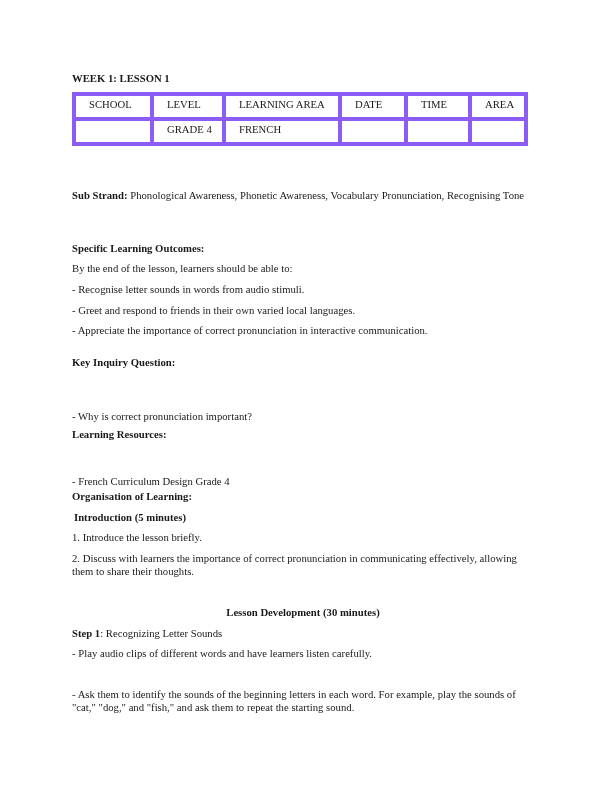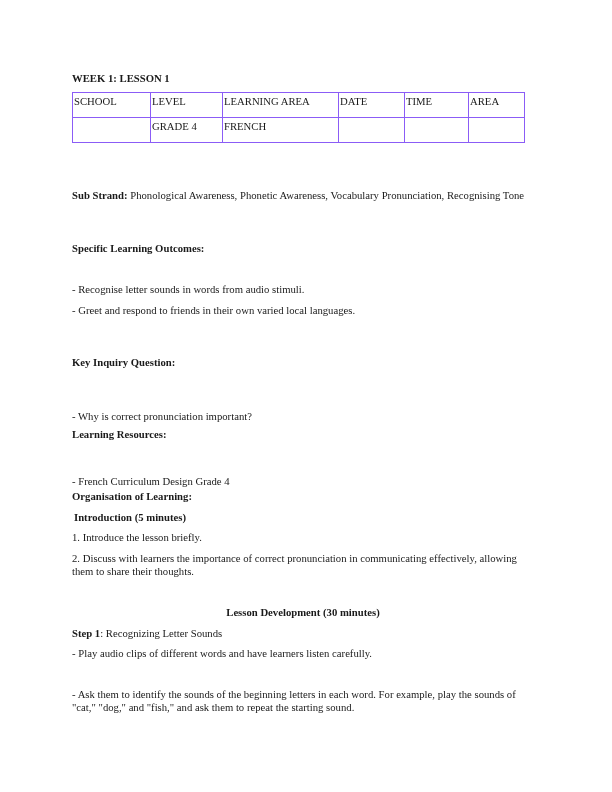--- a/index.html
+++ b/index.html
@@ -2,21 +2,21 @@
 <html><head>
 <meta charset="utf-8">
 <style>
   html, body { margin: 0; padding: 0; background: #ffffff; }
   body { width: 612px; height: 792px; position: relative; overflow: hidden;
          font-family: "Liberation Serif", "DejaVu Serif", serif; color: #1a1a1a; font-size: 10.7px; }
   .page { position: absolute; left: 0; top: 0; width: 612px; height: 792px; }
   .abs { position: absolute; left: 72px; width: 462px; line-height: 12.5px; }
   .b { font-weight: bold; }
   table.hdr { position: absolute; left: 72px; top: 92px; border-collapse: collapse; }
-  table.hdr td { border: 1px solid #8b5cf6; height: 25px; vertical-align: top; padding: 2px 5px 0 1px;
+  table.hdr td { border: 4px solid #8b5cf6; height: 25px; vertical-align: top; padding: 2px 5px 0 13px;
                  font-size: 10.7px; line-height: 12px; box-sizing: border-box; margin-top: 7px; }
 </style>
 </head>
 <body>
 
 <div class="page">
 
   <div class="abs b" style="top:72px;">WEEK 1: LESSON 1</div>
 
   <table class="hdr">
@@ -38,22 +38,24 @@
       <td></td>
     </tr>
   </tbody>
     </table>
 
   <div class="abs" style="top:189px;">
     <span class="b">Sub Strand:</span><span> Phonological Awareness, Phonetic Awareness, Vocabulary Pronunciation, Recognising Tone</span>
   </div>
 
   <div class="abs b" style="top:242px;">Specific Learning Outcomes:</div>
+  <div class="abs" style="top:262px;">By the end of the lesson, learners should be able to:</div>
   <div class="abs" style="top:283px;">- Recognise letter sounds in words from audio stimuli.</div>
   <div class="abs" style="top:304px;">- Greet and respond to friends in their own varied local languages.</div>
+  <div class="abs" style="top:324px;">- Appreciate the importance of correct pronunciation in interactive communication.</div>
 
   <div class="abs b" style="top:356px;">Key Inquiry Question:</div>
   <div class="abs" style="top:410px;">- Why is correct pronunciation important?</div>
 
   <div class="abs b" style="top:428px;">Learning Resources:</div>
   <div class="abs" style="top:475px;">- French Curriculum Design Grade 4</div>
 
   <div class="abs b" style="top:490px;">Organisation of Learning:</div>
   <div class="abs b" style="top:511px; left:74px;">Introduction (5 minutes)</div>
   <div class="abs" style="top:531px;">1. Introduce the lesson briefly.</div>

